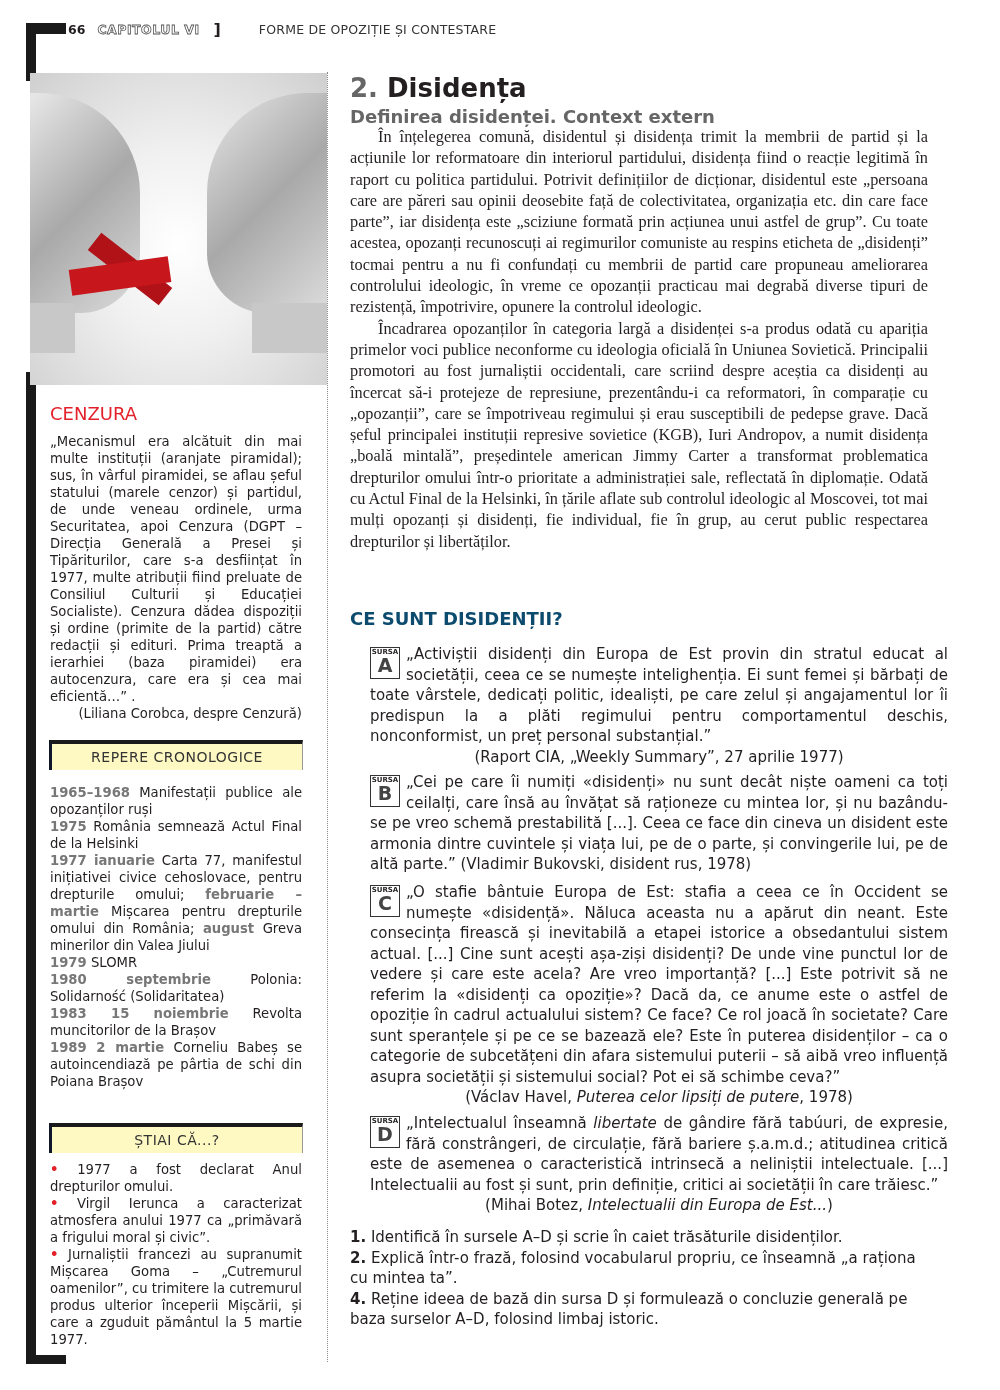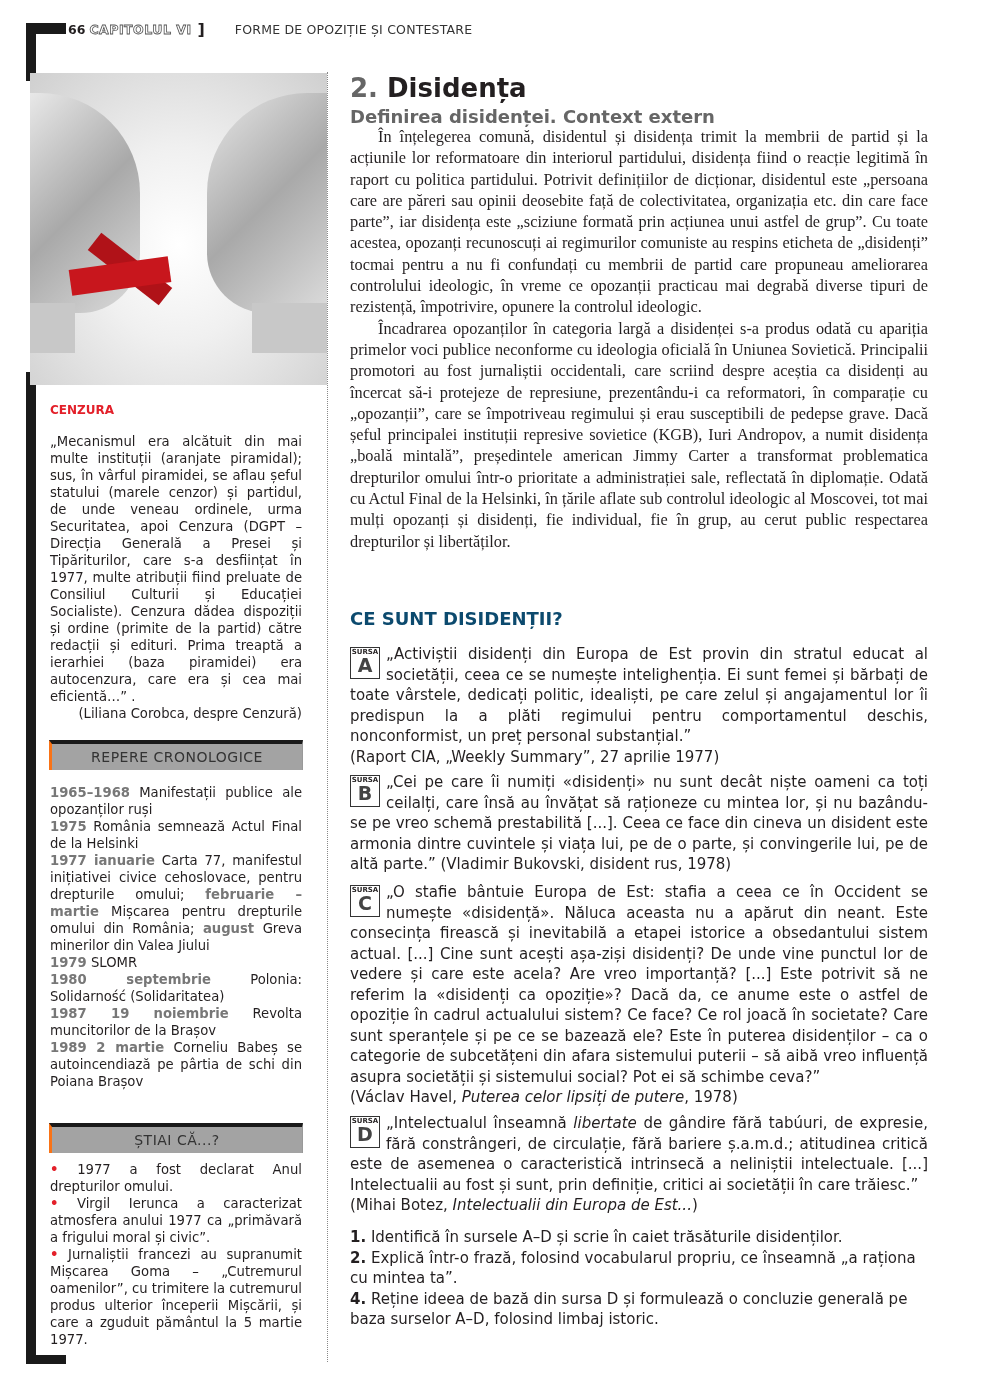--- a/index.html
+++ b/index.html
@@ -1,55 +1,55 @@
 <!DOCTYPE html>
 <html><head>
 <meta charset="utf-8">
 <style>
   html,body{margin:0;padding:0;background:#fff;}
   body{width:1000px;height:1390px;position:relative;overflow:hidden;font-family:"DejaVu Sans",sans-serif;color:#231f20;}
   .bracket-top{position:absolute;left:26px;top:23px;width:40px;height:11px;background:#1a1a1a;}
   .bracket-left{position:absolute;left:26px;top:23px;width:10px;height:58px;background:#1a1a1a;}
   .bracket-left2{position:absolute;left:26px;top:372px;width:10px;height:990px;background:#1a1a1a;}
   .bracket-bottom{position:absolute;left:26px;top:1355px;width:40px;height:9px;background:#1a1a1a;}
-  .header{position:absolute;left:68px;top:20px;font-size:12.5px;display:flex;align-items:center;gap:4px;}
+  .header{position:absolute;left:68px;top:20px;font-size:12.5px;display:flex;align-items:center;gap:12px;}
   .pnum{font-weight:bold;}
   .chap{font-weight:bold;color:#fff;-webkit-text-stroke:0.8px #555;letter-spacing:0.5px;}
   .brk{font-weight:bold;font-size:16px;margin:0 2px;}
   .htitle{color:#333;letter-spacing:0.2px;margin-left:24px;}
   .vdivider{position:absolute;left:327px;top:72px;height:1290px;border-left:1px dotted #888;}
   .image{position:absolute;left:30px;top:73px;width:297px;height:312px;background:radial-gradient(ellipse at 50% 55%,#ffffff 0%,#f0f0f0 40%,#cfcfcf 100%);overflow:hidden;}
   .head{position:absolute;background:linear-gradient(135deg,#e8e8e8,#a9a9a9 50%,#dcdcdc);}
   .head-l{left:0;top:20px;width:110px;height:220px;border-radius:0 100px 60px 0;}
   .head-r{right:0;top:20px;width:120px;height:220px;border-radius:100px 0 0 60px;}
   .neck-l{position:absolute;left:0;top:230px;width:45px;height:50px;background:#c8c8c8;}
   .neck-r{position:absolute;right:0;top:230px;width:75px;height:50px;background:#c8c8c8;}
   .tape1{position:absolute;left:40px;top:190px;width:100px;height:26px;background:#c8161d;transform:rotate(-8deg);}
   .tape2{position:absolute;left:55px;top:185px;width:90px;height:22px;background:#b01218;transform:rotate(38deg);}
   .side{position:absolute;left:50px;width:252px;font-size:13.2px;line-height:17px;}
-  .cenz-title{position:absolute;left:50px;top:403px;color:#e3202a;font-weight:bold;font-size:12px;}
+  .cenz-title{position:absolute;left:50px;top:403px;color:#e3202a;font-weight:normal;font-size:18px;}
   .cenz-body{top:433px;text-align:justify;}
   .cenz-src{text-align:right;}
-  .boxhead{position:absolute;left:49px;width:250px;height:26px;background:#a3a3a3;border-top:4px solid #1a1a1a;border-left:3px solid #f97316;border-right:1px solid #999;text-align:center;font-size:14px;line-height:26px;letter-spacing:0.5px;color:#333;}
+  .boxhead{position:absolute;left:49px;width:250px;height:26px;background:#fef9c3;border-top:4px solid #1a1a1a;border-left:3px solid #0f172a;border-right:1px solid #999;text-align:center;font-size:14px;line-height:26px;letter-spacing:0.5px;color:#333;}
   .crono{top:784px;}
   .crono .yr{color:#777;font-weight:bold;}
   .stiai{top:1161px;}
   .stiai .dot{color:#e3202a;font-weight:bold;}
   .main{position:absolute;left:350px;width:578px;}
   .sec-title{top:73px;font-size:26px;font-weight:bold;}
   .sec-title .num{color:#666;}
   .sub-title{top:106px;font-size:18px;font-weight:bold;color:#666;}
   .body-serif{top:126px;font-family:"Liberation Serif","DejaVu Serif",serif;font-size:16.3px;line-height:21.3px;text-align:justify;}
   .body-serif p{margin:0;text-indent:28px;}
   .q-title{top:608px;font-size:18px;font-weight:bold;color:#0c4a6e;}
-  .src{font-size:15px;line-height:20.5px;text-align:justify;}
+  .src{font-size:15px;line-height:20.5px;text-align:justify;margin-left:20px;}
   .badge{float:left;width:28px;height:30px;border:1.5px solid #333;margin:3px 6px 0 0;text-align:center;line-height:1;}
   .badge .s{font-size:7px;font-weight:bold;display:block;margin-top:1px;}
   .badge .l{font-size:19px;font-weight:bold;color:#444;display:block;}
-  .cite{text-align:left;}
+  .cite{text-align:center;}
   .tasks{top:1227px;font-size:15px;line-height:20.5px;}
   .tasks b{font-weight:bold;}
 </style>
 </head>
 <body>
 
 <div class="bracket-top"></div>
 <div class="bracket-left"></div>
 <div class="bracket-left2"></div>
 <div class="bracket-bottom"></div>
@@ -78,21 +78,21 @@
   <div class="cenz-src">(Liliana Corobca, despre Cenzură)</div>
 </div>
 
 <div class="boxhead" style="top:740px;">REPERE CRONOLOGICE</div>
 <div class="side crono" style="text-align:justify;">
   <span class="yr">1965–1968</span><span> Manifestații publice ale opozanților ruși</span><br>
   <span class="yr">1975</span><span> România semnează Actul Final de la Helsinki</span><br>
   <span class="yr">1977 ianuarie</span><span> Carta 77, manifestul inițiativei civice cehoslovace, pentru drepturile omului; </span><span class="yr">februarie – martie</span><span> Mișcarea pentru drepturile omului din România; </span><span class="yr">august</span><span> Greva minerilor din Valea Jiului</span><br>
   <span class="yr">1979</span><span> SLOMR</span><br>
   <span class="yr">1980 septembrie</span><span> Polonia: Solidarność (Solidaritatea)</span><br>
-  <span class="yr">1987 19 noiembrie</span><span> Revolta muncitorilor de la Brașov</span><br>
+  <span class="yr">1983 15 noiembrie</span><span> Revolta muncitorilor de la Brașov</span><br>
   <span class="yr">1989 2 martie</span><span> Corneliu Babeș se autoincendiază pe pârtia de schi din Poiana Brașov</span>
 </div>
 
 <div class="boxhead" style="top:1123px;">ȘTIAI CĂ...?</div>
 <div class="side stiai" style="text-align:justify;">
   <div><span class="dot">•</span> <span>1977 a fost declarat Anul drepturilor omului.</span></div>
   <div><span class="dot">•</span> <span>Virgil Ierunca a caracterizat atmosfera anului 1977 ca „primăvară a frigului moral și civic”.</span></div>
   <div><span class="dot">•</span> <span>Jurnaliștii francezi au supranumit Mișcarea Goma – „Cutremurul oamenilor”, cu trimitere la cutremurul produs ulterior începerii Mișcării, și care a zguduit pământul la 5 martie 1977.</span></div>
 </div>
 

